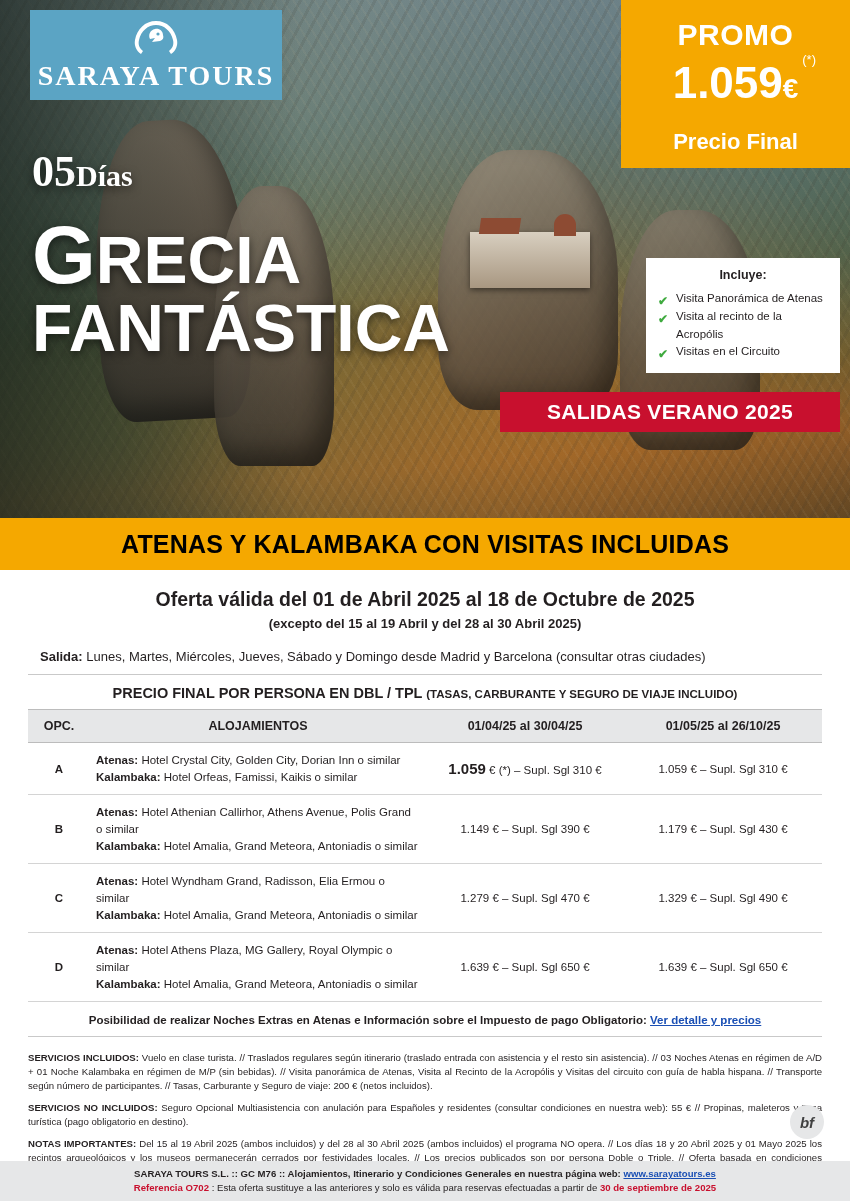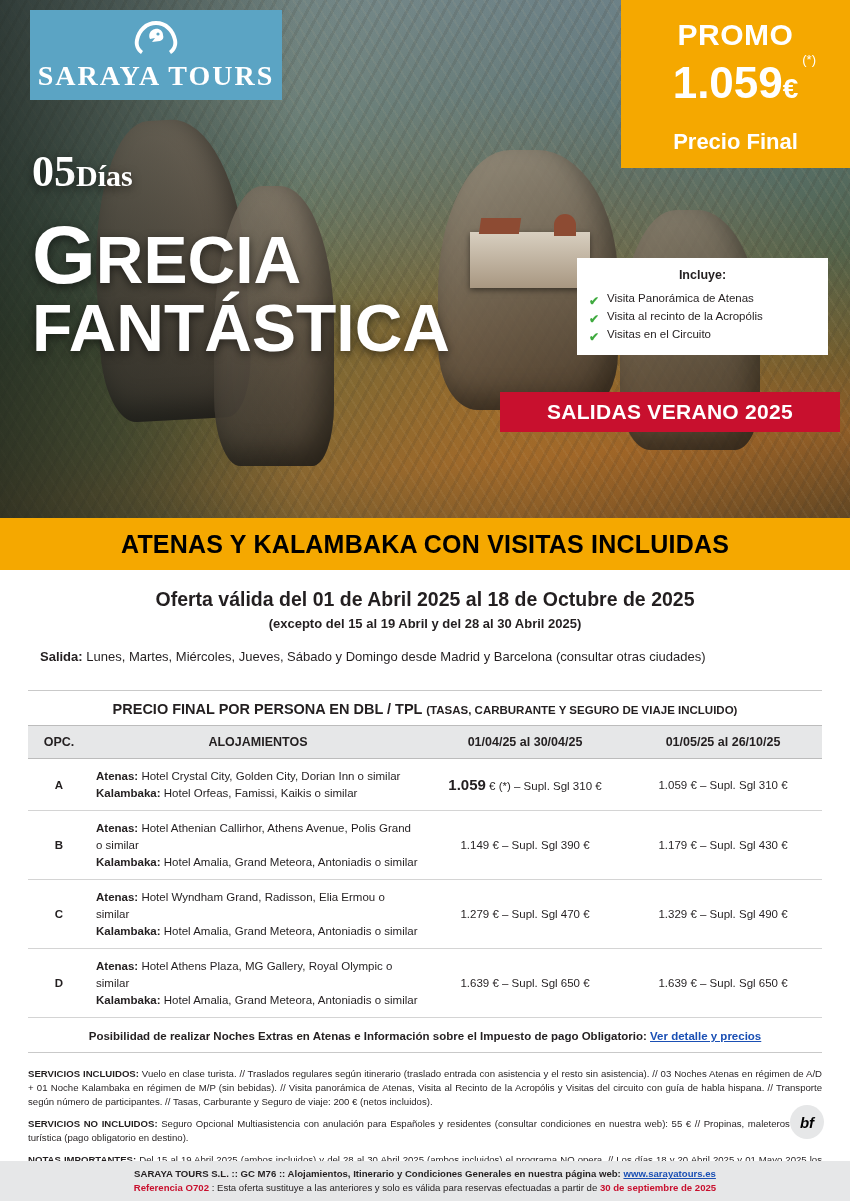--- a/index.html
+++ b/index.html
@@ -113,22 +113,22 @@
     padding-top: 18px;
   }
   .promo .p1 { font-size: 30px; font-weight: 700; letter-spacing: .5px; }
   .promo .p2 { font-size: 44px; font-weight: 700; margin-top: 4px; line-height: 1; }
   .promo .p2 .eur { font-size: 28px; }
   .promo .ast { font-size: 13px; vertical-align: super; }
   .promo .p3 { font-size: 22px; font-weight: 700; margin-top: 24px; }
 
   
   .includes {
-    position: absolute; right: 22px; top: 258px;
-    width: 251px; background: #ffffff; padding: 10px 12px 12px 12px;
+    position: absolute; right: 10px; top: 258px;
+    width: 194px; background: #ffffff; padding: 10px 12px 12px 12px;
   }
   .includes .title { font-size: 12.5px; font-weight: 700; text-align: center; margin-bottom: 8px; }
   .includes ul { list-style: none; margin: 0; padding: 0; }
   .includes li { font-size: 11.5px; line-height: 1.55; padding-left: 18px; position: relative; }
   .check { position: absolute; left: 0; top: 2px; color: #3faa3f; font-size: 12px; font-weight: 700; }
 
   
   .salidas {
     position: absolute; right: 10px; top: 392px;
     width: 340px; height: 40px; background: #c8102e; color: #fff;
@@ -141,21 +141,21 @@
     width: 850px; height: 52px; background: #f5a800;
     display: flex; align-items: center; justify-content: center;
     color: #000000; font-size: 25px; font-weight: 700; letter-spacing: .2px;
   }
 
   
   .body-wrap { padding: 0 28px; }
   .offer-valid { text-align: center; margin-top: 18px; font-size: 19.5px; font-weight: 700; }
   .offer-except { text-align: center; font-size: 13px; font-weight: 700; margin-top: 5px; }
   .salida-line {
-    margin-top: 18px; font-size: 13px; padding: 0 12px 26px 12px;
+    margin-top: 18px; font-size: 13px; padding: 0 12px 10px 12px;
     border-bottom: 1px solid #c9c9c9;
   }
   .salida-line b { font-weight: 700; }
 
   .table-title {
     text-align: center; font-size: 14.5px; font-weight: 700; padding: 10px 0 8px 0;
   }
   .table-title .small { font-size: 11.5px; font-weight: 700; }
 
   table.prices { width: 100%; border-collapse: collapse; table-layout: fixed; }
@@ -189,21 +189,21 @@
     background: #e6e7e8; padding: 7px 0 8px 0; text-align: center;
   }
   .footer .l1 { font-size: 9.6px; font-weight: 700; }
   .footer .l1 a { color: #1a4fb4; text-decoration: underline; }
   .footer .l2 { font-size: 9.6px; margin-top: 3px; color: #c8102e; font-weight: 700; }
   .footer .l2 .blk { color: #231f20; font-weight: 400; }
 
   .bf-logo {
     position: absolute; right: 26px; bottom: 62px;
     width: 34px; height: 34px; border-radius: 50%;
-    background: #e6e7e8; color: #000000;
+    background: #e6e7e8; color: #404040;
     display: flex; align-items: center; justify-content: center;
     font-size: 15px; font-style: italic; font-weight: 700;
   }
 </style>
 </head>
 <body>
 
 <div class="hero">
   <div class="hero-bg"></div>
   <div class="rock r1"></div>

